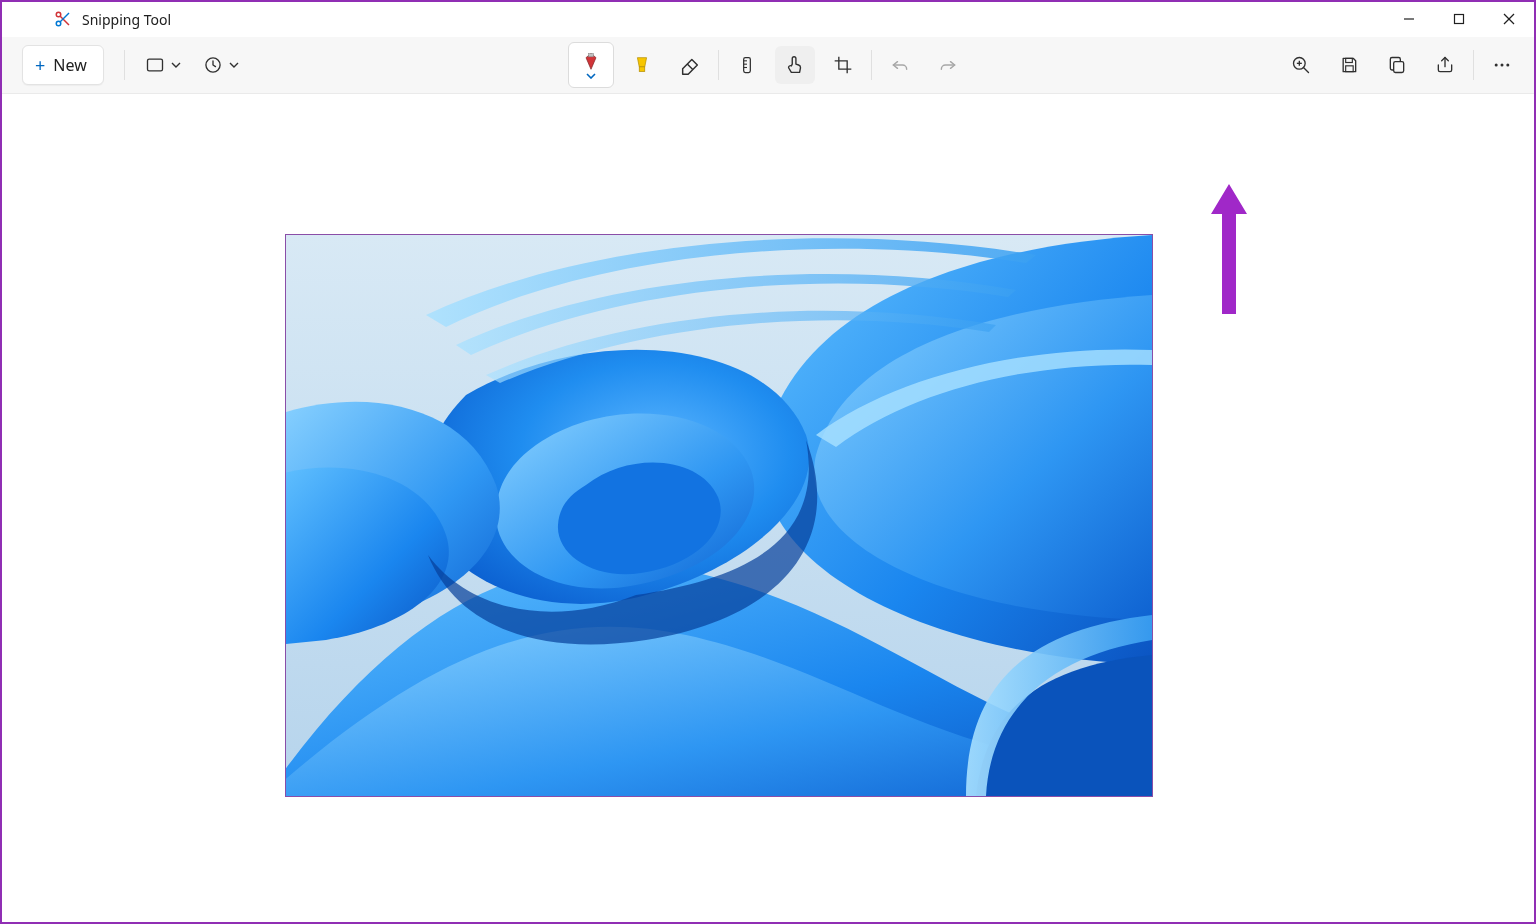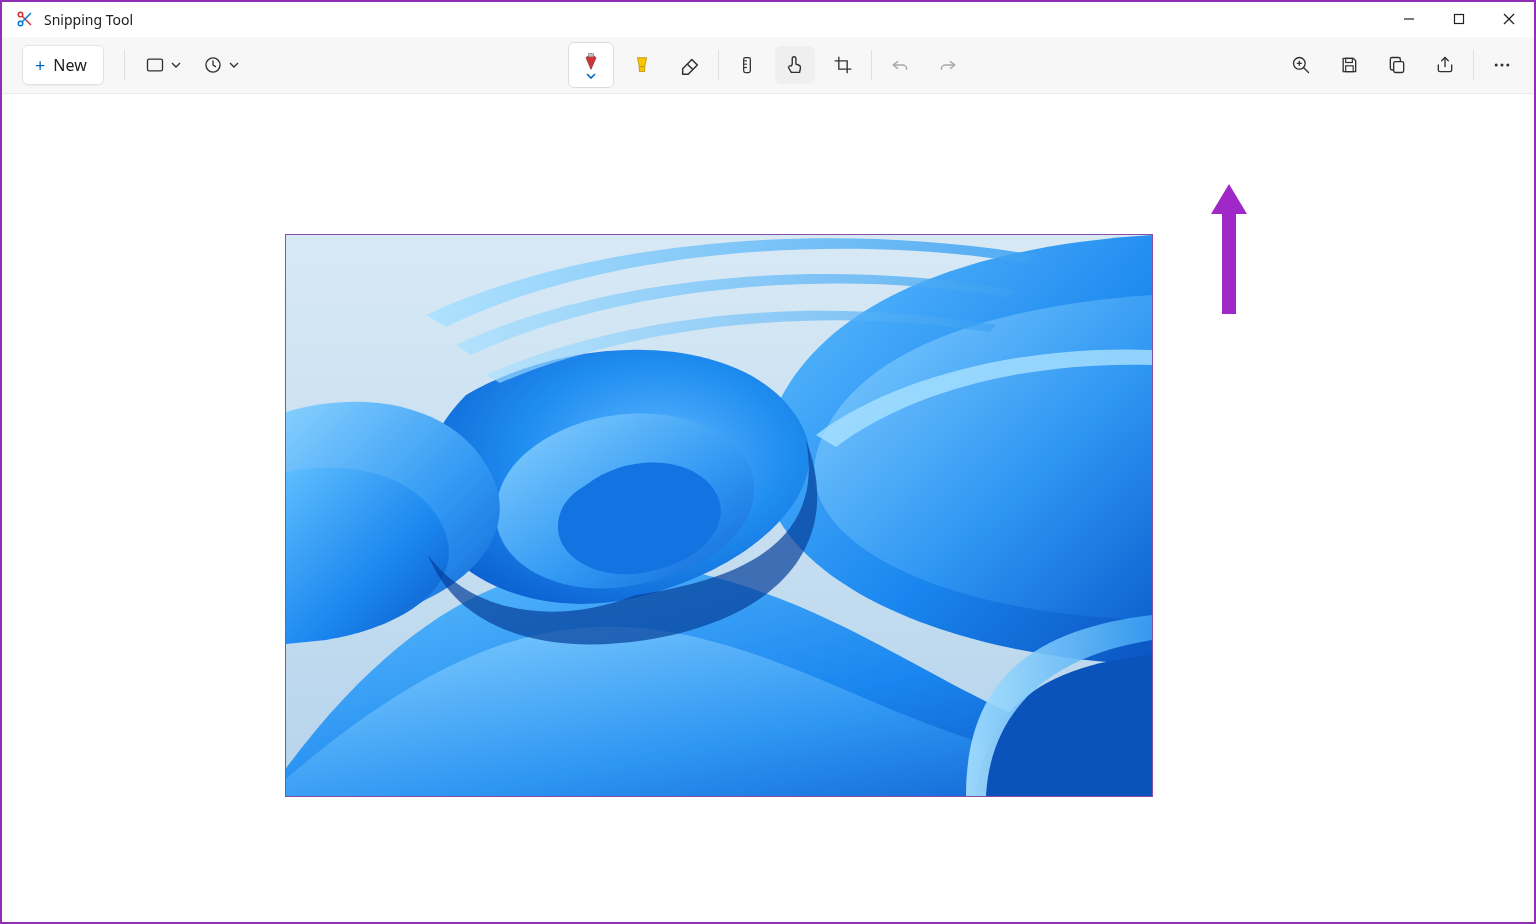--- a/index.html
+++ b/index.html
@@ -23,20 +23,21 @@
     background: #ffffff;
   }
   
   .titlebar {
     height: 34px;
     display: flex;
     align-items: center;
     background: #ffffff;
     border-bottom: 1px solid transparent;
     position: relative;
+    padding-left: 38px;
   }
   .titlebar .app-icon {
     width: 18px;
     height: 18px;
     margin-left: 14px;
   }
   .titlebar .title {
     margin-left: 10px;
     font-size: 14px;
   }

